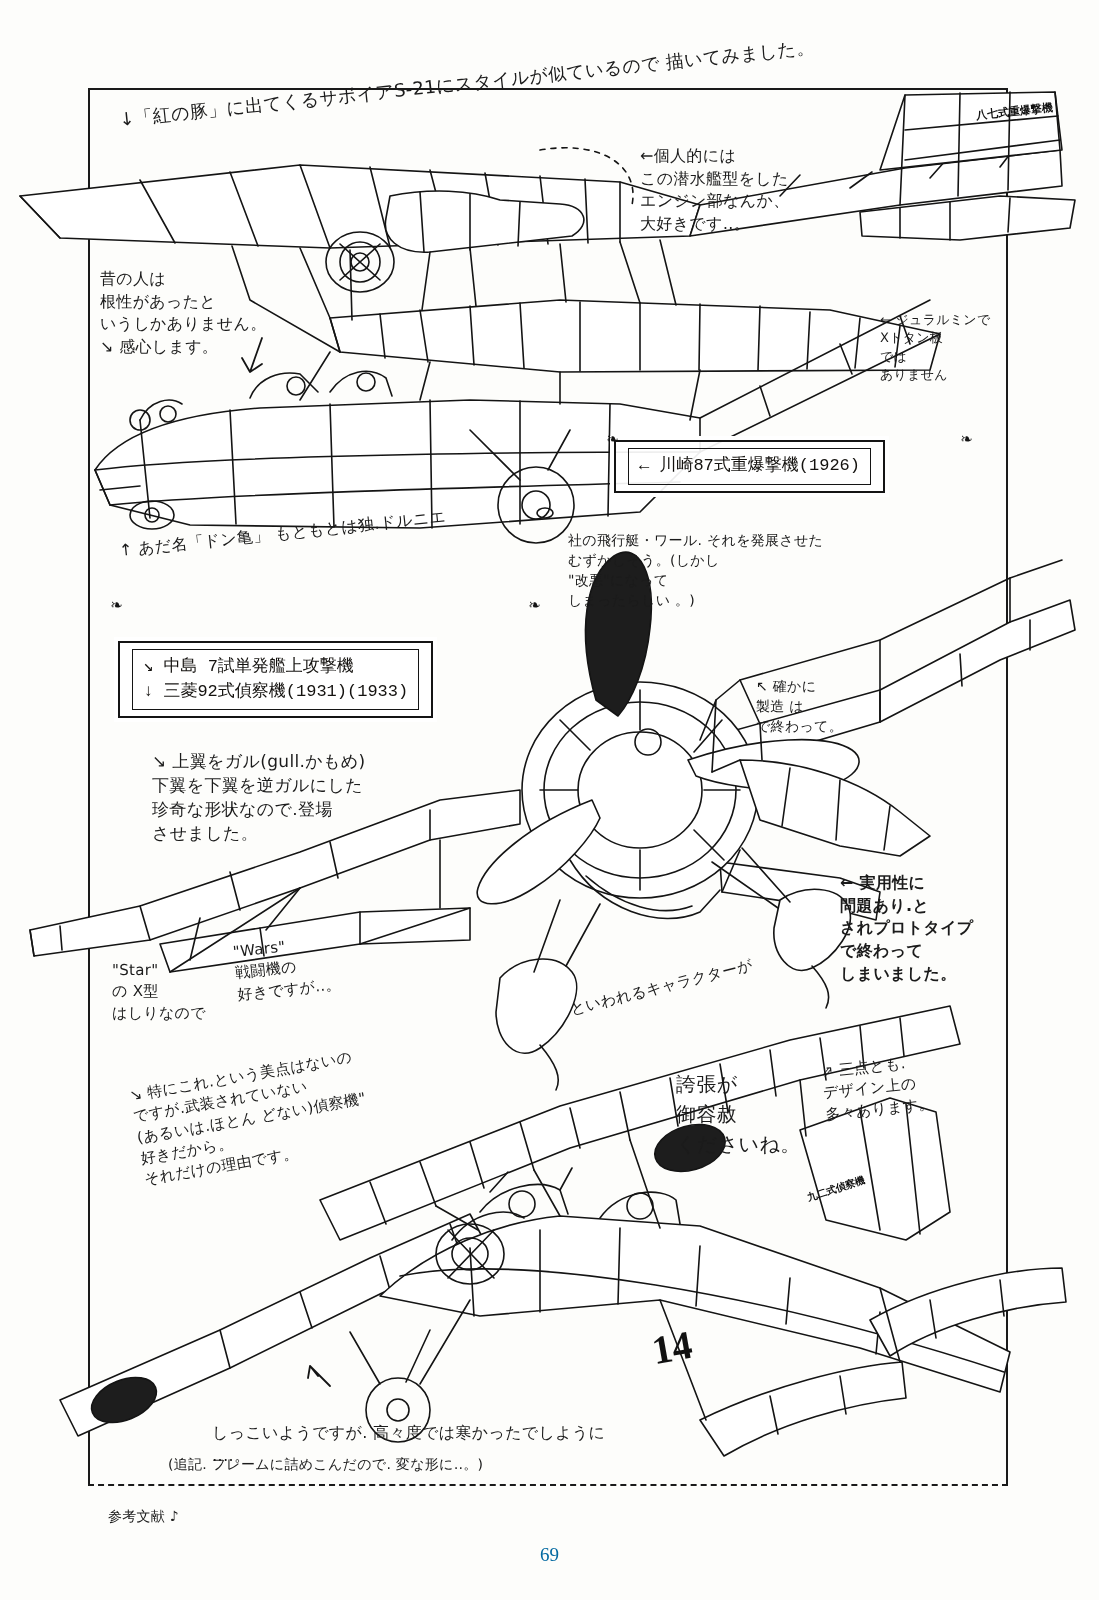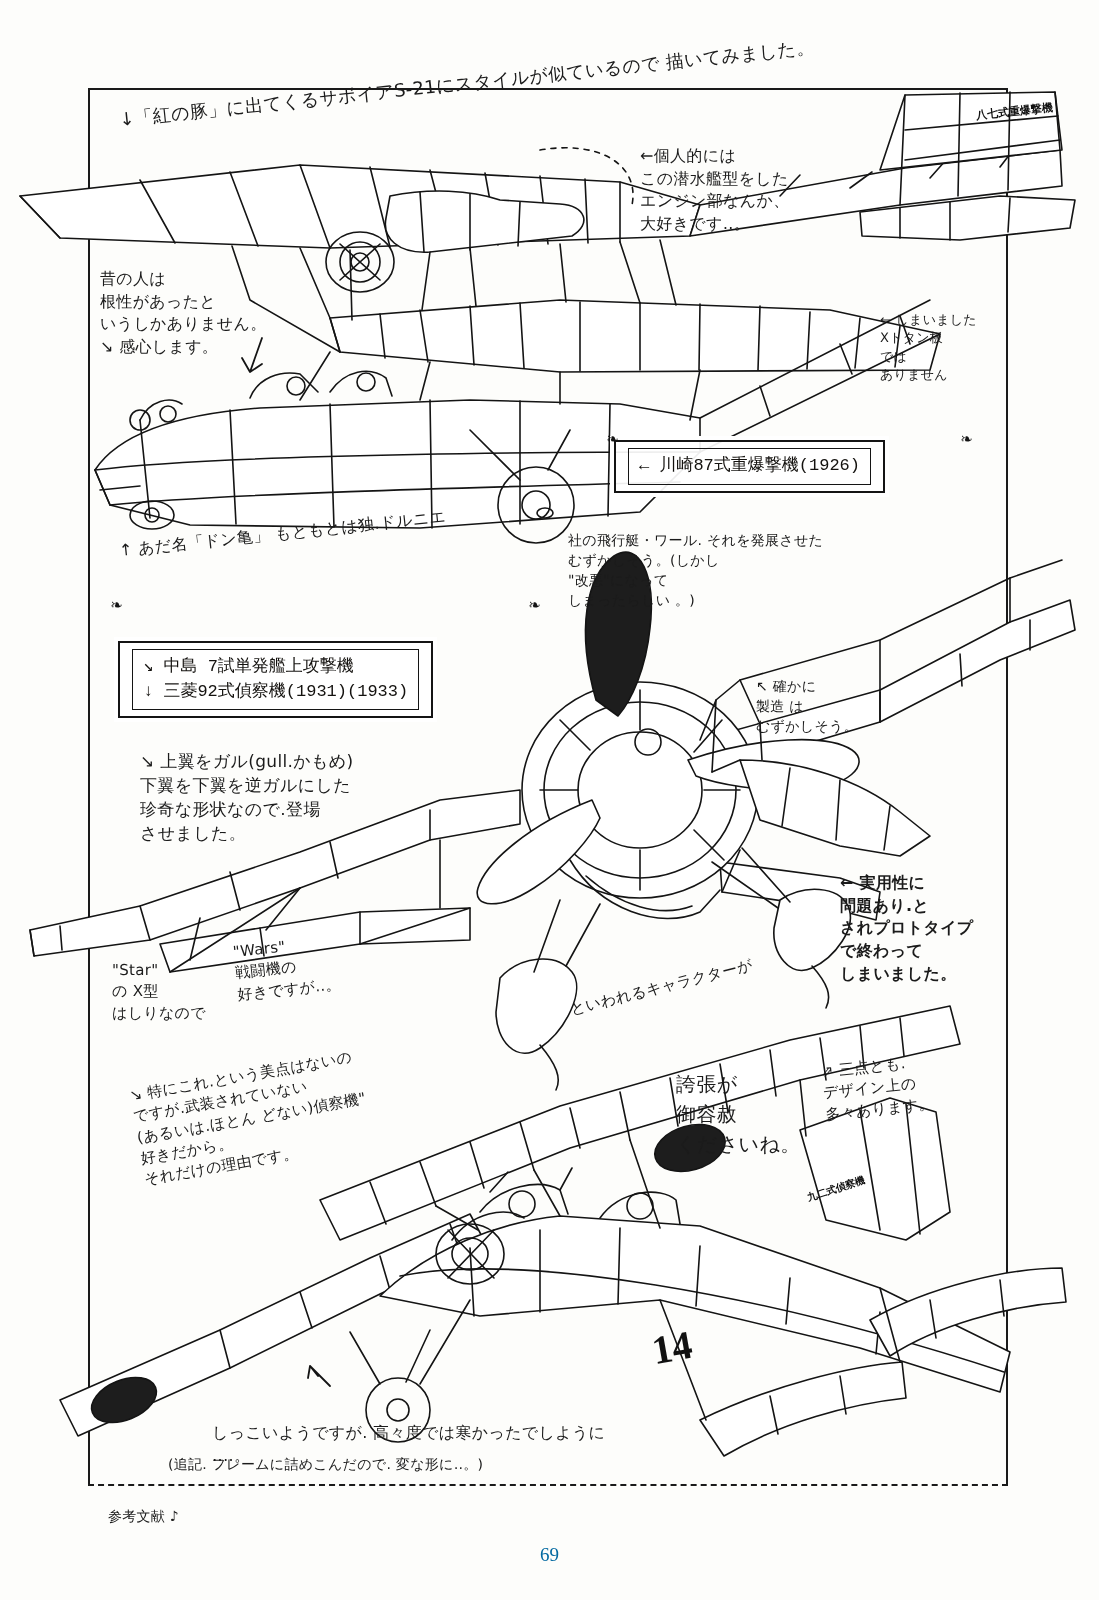--- a/index.html
+++ b/index.html
@@ -280,37 +280,37 @@
   <div class="hw s16" style="left:640px; top:145px;">←個人的には
 この潜水艦型をした
 エンジン部なんか、
 大好きです‥。</div>
 
   <div class="hw s16" style="left:100px; top:268px;">昔の人は
 根性があったと
 いうしかありません。
 ↘ 感心します。</div>
 
-  <div class="hw s13" style="left:880px; top:312px;">← しまいました
+  <div class="hw s13" style="left:880px; top:312px;">← ジュラルミンで
   Xトタン板
      では
   ありません</div>
 
   <div class="hw s16 rot-n6" style="left:118px; top:540px;">↑ あだ名「ドン亀」 もともとは独.ドルニエ</div>
 
   <div class="hw s14 rot-n4" style="left:568px; top:532px;">社の飛行艇・ワール. それを発展させた
 むずかしそう。(しかし
 "改悪"になって
 しまったらしい 。)</div>
 
   <div class="hw s14" style="left:756px; top:678px;">↖ 確かに
    製造 は
-   むずかしそう。</div>
-
-  <div class="hw s17" style="left:140px; top:706px;margin-top:44px;">↘ 上翼をガル(gull.かもめ)
+   で終わって。</div>
+
+  <div class="hw s17" style="left:152px; top:706px;margin-top:44px;">↘ 上翼をガル(gull.かもめ)
 下翼を下翼を逆ガルにした
 珍奇な形状なので.登場
            させました。</div>
 
   <div class="hw s15" style="left:112px; top:960px;">"Star"
 の X型
 はしりなので</div>
 
   <div class="hw s15 rot-n6" style="left:232px; top:942px;">"Wars"
 戦闘機の

